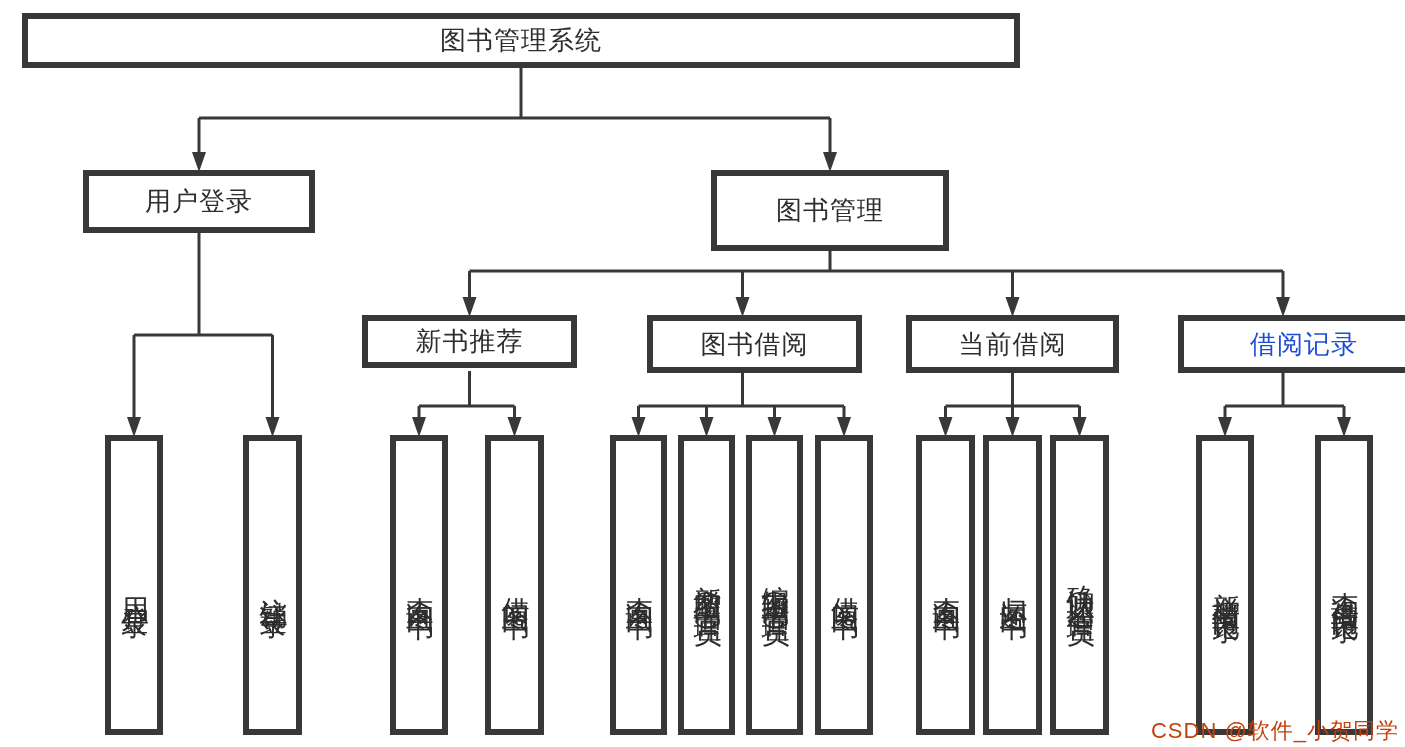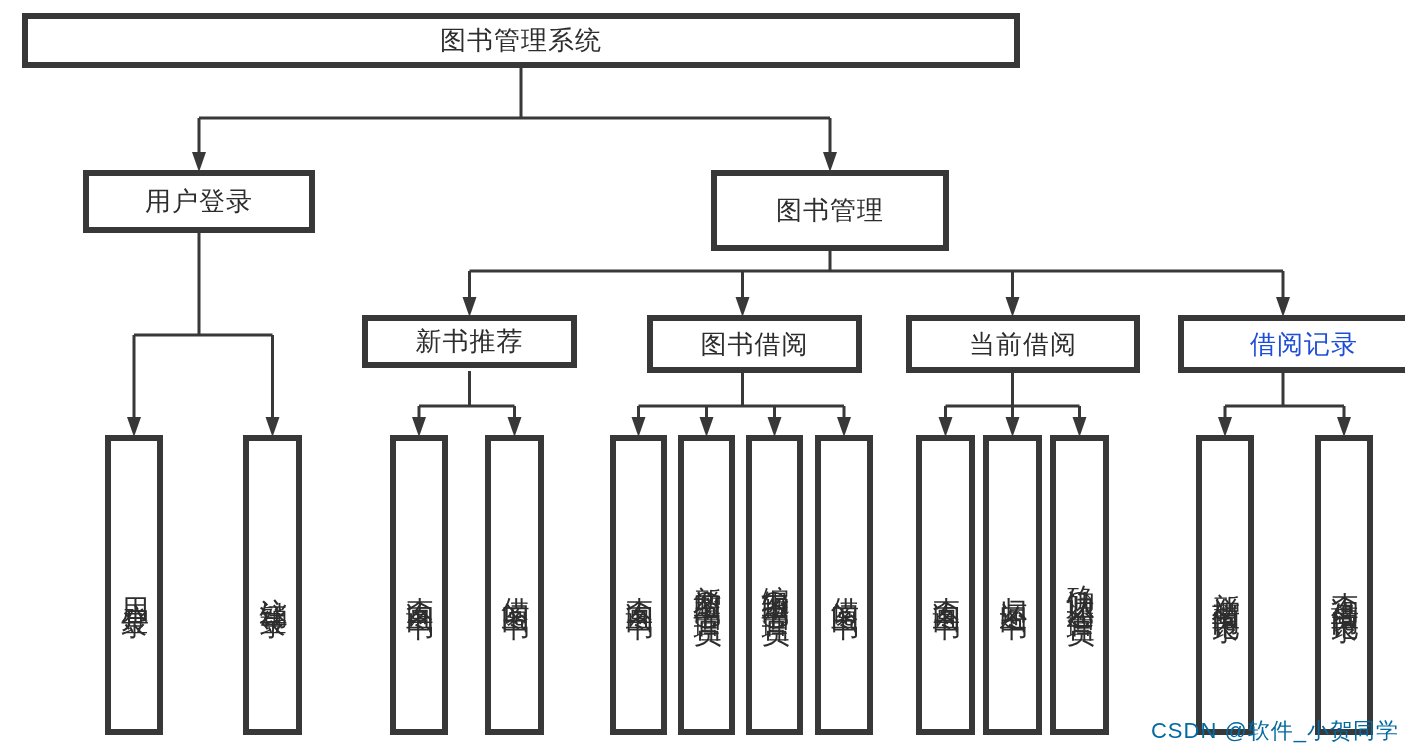--- a/index.html
+++ b/index.html
@@ -58,21 +58,21 @@
       </div>
       <div class="node" style="left: 711px; top: 170px; width: 238px; height: 81px; border-color: rgb(56, 56, 56); color: rgb(45, 45, 45);">
         <span class="lbl-h">图书管理</span>
       </div>
       <div class="node" style="left: 362px; top: 315px; width: 215px; height: 53px; border-color: rgb(56, 56, 56); color: rgb(45, 45, 45);">
         <span class="lbl-h">新书推荐</span>
       </div>
       <div class="node" style="left: 635px; top: 315px; width: 215px; height: 58px; border-color: rgb(56, 56, 56); color: rgb(45, 45, 45); margin-left: 12px;">
         <span class="lbl-h">图书借阅</span>
       </div>
-      <div class="node" style="left: 906px; top: 315px; width: 234px; height: 58px; border-color: rgb(56, 56, 56); color: rgb(45, 45, 45);">
+      <div class="node" style="left: 906px; top: 315px; width: 213px; height: 58px; border-color: rgb(56, 56, 56); color: rgb(45, 45, 45);">
         <span class="lbl-h">当前借阅</span>
       </div>
       <div class="node" style="left: 1178px; top: 315px; width: 252px; height: 58px; border-color: rgb(56, 56, 56); color: #1d4ed8;">
         <span class="lbl-h">借阅记录</span>
       </div>
       <div class="node" style="left: 105px; top: 435px; width: 58px; height: 300px; border-color: rgb(56, 56, 56); color: rgb(45, 45, 45);">
         <span class="lbl-v">用户登录</span>
       </div>
       <div class="node" style="left: 243px; top: 435px; width: 59px; height: 300px; border-color: rgb(56, 56, 56); color: rgb(45, 45, 45);">
         <span class="lbl-v">注销登录</span>
@@ -104,14 +104,14 @@
       <div class="node" style="left: 1050px; top: 435px; width: 59px; height: 300px; border-color: rgb(56, 56, 56); color: rgb(45, 45, 45);">
         <span class="lbl-v">确认归还（管理员）</span>
       </div>
       <div class="node" style="left: 1196px; top: 435px; width: 58px; height: 300px; border-color: rgb(56, 56, 56); color: rgb(45, 45, 45);">
         <span class="lbl-v">新增借阅记录</span>
       </div>
       <div class="node" style="left: 1315px; top: 435px; width: 58px; height: 300px; border-color: rgb(56, 56, 56); color: rgb(45, 45, 45);">
         <span class="lbl-v">查询借阅记录</span>
       </div>
     </div>
-  <div class="watermark" style="color: #0369a1; text-align: center;">CSDN @软件_小贺同学</div>
+  <div class="watermark" style="color: #c2410c; text-align: center;">CSDN @软件_小贺同学</div>
 </div>
 
 </body></html>

